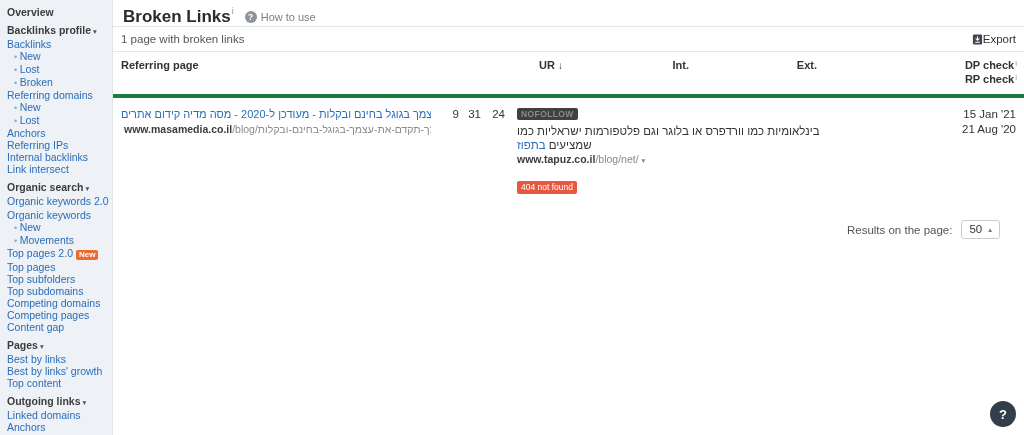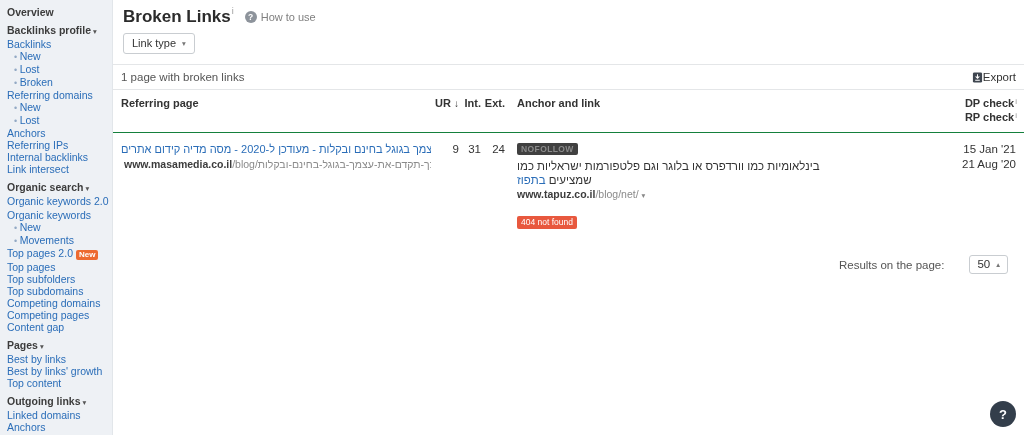--- a/index.html
+++ b/index.html
@@ -41,21 +41,21 @@
          color:#333; cursor:pointer; }
   .btn-caret { font-size:7.5px; color:#777; }
   .toolbar { display:flex; justify-content:space-between; align-items:center;
              border-top:1px solid #e4e6e8; border-bottom:1px solid #e4e6e8;
              padding:6px 8px; }
   .toolbar-summary { color:#555; font-size:11.5px;text-align:center; }
   .export-btn { display:inline-flex; align-items:center; color:#333;
                 font-size:11.5px; cursor:pointer; }
   
   .thead { display:flex; align-items:flex-start; padding:7px 8px; font-weight:bold;
-           font-size:11px; color:#333; border-bottom:1px solid #15803d;justify-content:space-between; }
+           font-size:11px; color:#333; border-bottom:4px solid #15803d;justify-content:space-between; }
   .col-page   { width:310px; }
   .col-ur     { width:28px; text-align:right; }
   .col-int    { width:22px; text-align:right; }
   .col-ext    { width:24px; text-align:right; }
   .col-anchor { flex:1; margin-left:12px; min-width:0; }
   .col-dates  { width:95px; text-align:right; }
   .thead-dates div { line-height:13px; }
   .sup-sm { color:#9a9a9a; font-size:8px; position:relative; top:-3px; left:1px; font-weight:normal; }
   .sort-arrow { font-size:10px; color:#333; }
   .trow { display:flex; align-items:flex-start; padding:9px 8px 10px; }
@@ -69,22 +69,22 @@
   .badge-nofollow { display:inline-block; background:#404040; color:#8b8b8b;
                     font-size:8.5px; font-weight:bold; letter-spacing:.4px;
                     padding:1px 4px; border-radius:2px; }
   .anchor-text { margin-top:4px; font-size:11.5px; color:#333; line-height:14px;
                  max-width:305px; }
   .anchor-text a { color:var(--link-blue); text-decoration:none; cursor:pointer; }
   .link-line { font-size:10.5px; color:#8a8a8a; margin-top:1px; }
   .badge-404 { display:inline-block; background:var(--badge-404-bg); color:#fff;
                font-size:8.5px; padding:1px 4px 2px; border-radius:2px; margin-top:16px; }
   .dates-cell div { line-height:15px; font-size:11.5px; color:#333; }
-  .results-row { display:flex; justify-content:flex-end; align-items:center; gap:25px;
-                 padding:16px 16px; color:#555; font-size:11.5px; }
+  .results-row { display:flex; justify-content:flex-end; align-items:center; gap:9px;
+                 padding:16px 24px; color:#555; font-size:11.5px; }
   .results-select { border:1px solid #c9cdd1; border-radius:3px; padding:2px 7px 3px;
                     display:inline-flex; gap:6px; align-items:center; color:#333;
                     cursor:pointer; background:#fff; }
   .help-fab { position:fixed; right:8px; bottom:8px; width:26px; height:26px;
               border-radius:50%; background:#333e4b; color:#fff; display:flex;
               align-items:center; justify-content:center; font-size:13px;
               font-weight:bold; cursor:pointer; }
 </style>
 </head>
 <body>
@@ -129,26 +129,20 @@
 
   <div class="title-row">
     <span class="page-title">Broken Links</span>
     <span class="sup-i">i</span>
     <span class="help-link">
       <span class="q-icon">?</span>
       <span>How to use</span>
     </span>
   </div>
 
-  <div class="filter-row">
-    <span class="btn">
-      <span>Link type</span>
-      <span class="btn-caret">▾</span>
-    </span>
-  </div>
 
   <div class="toolbar">
     <span class="toolbar-summary">1 page with broken links</span>
     <span class="export-btn">
       <svg width="11" height="11" viewBox="0 0 12 12">
         <rect x="1" y="0.5" width="10" height="11" rx="1.5" fill="#3f4650"></rect>
         <path d="M6 2.5v4M4 4.8L6 6.8l2-2" stroke="#fff" stroke-width="1.1" fill="none"></path>
         <path d="M3.5 9h5" stroke="#fff" stroke-width="1.1"></path>
       </svg>
       <span>Export</span>
@@ -156,21 +150,20 @@
   </div>
 
   <div class="thead">
     <div class="col-page">Referring page</div>
     <div class="col-ur">
       <span>UR</span>
       <span class="sort-arrow">↓</span>
     </div>
     <div class="col-int">Int.</div>
     <div class="col-ext">Ext.</div>
-    <div class="col-anchor">Anchor and link</div>
     <div class="col-dates thead-dates">
       <div><span>DP check</span><span class="sup-sm">i</span></div>
       <div><span>RP check</span><span class="sup-sm">i</span></div>
     </div>
   </div>
 
   <div class="trow">
     <div class="col-page">
       <a class="row-title">כך תקדם את עצמך בגוגל בחינם ובקלות - מעודכן ל-2020 - מסה מדיה קידום אתרים</a>
       <div class="url-line">

